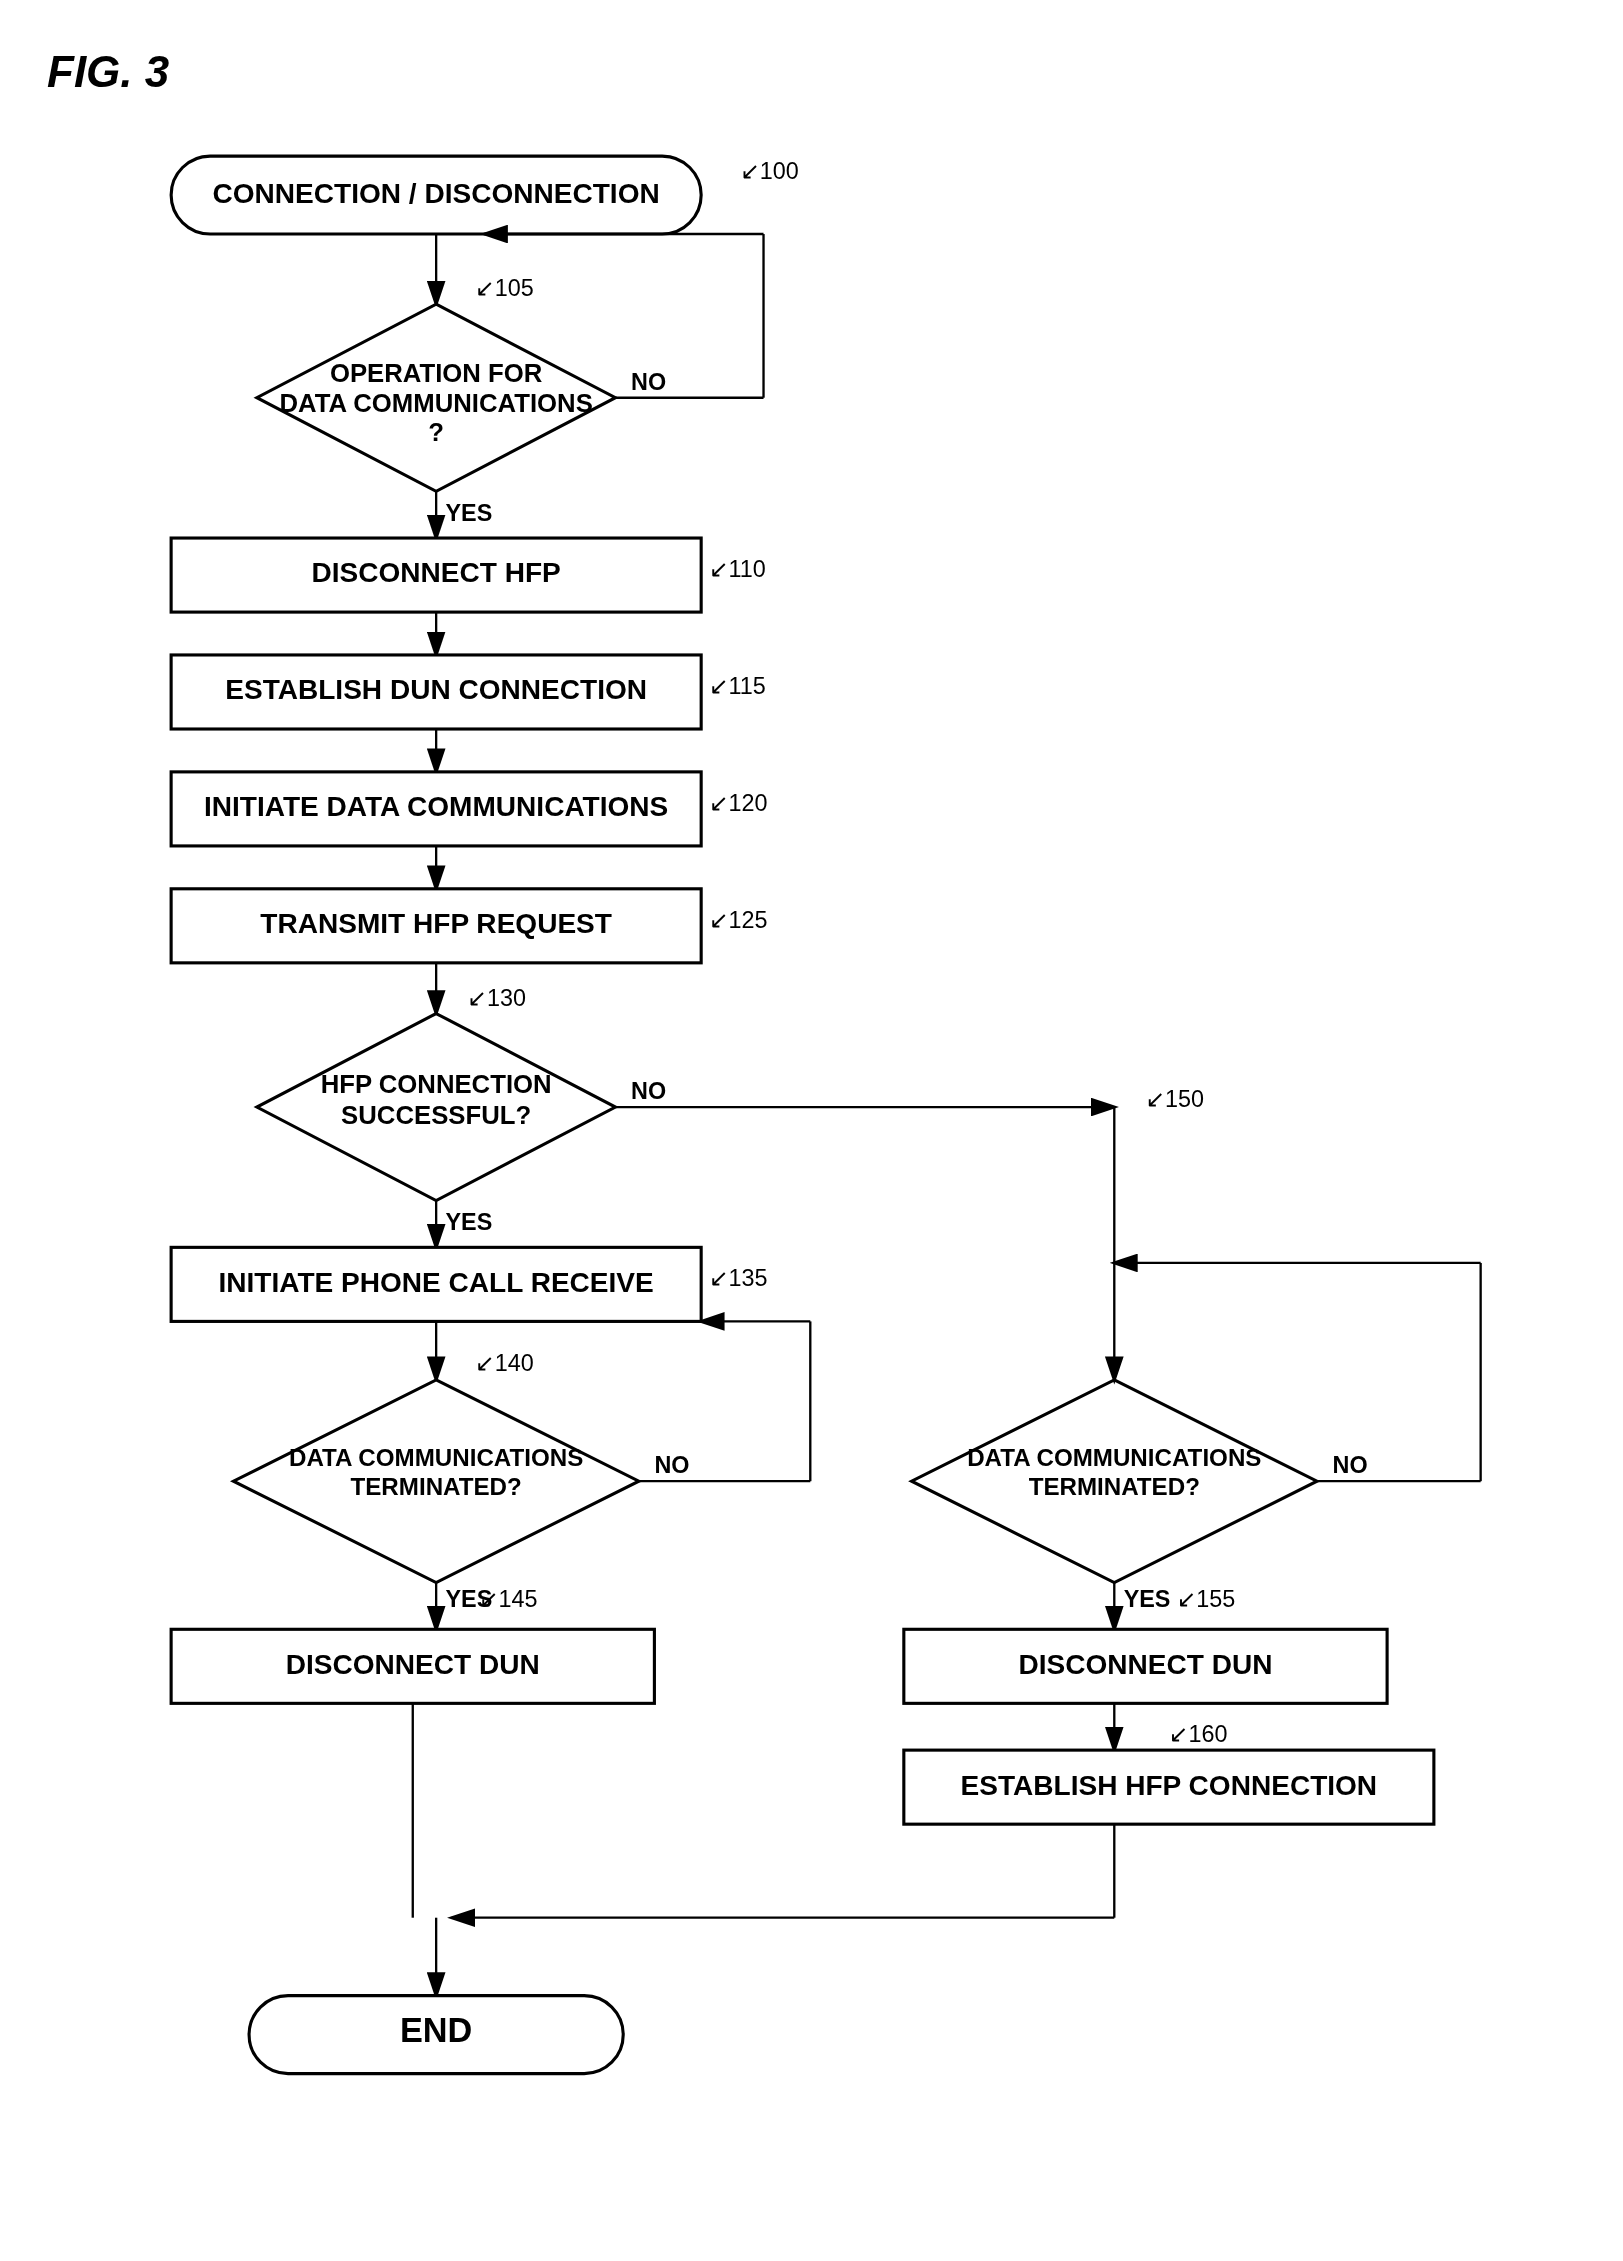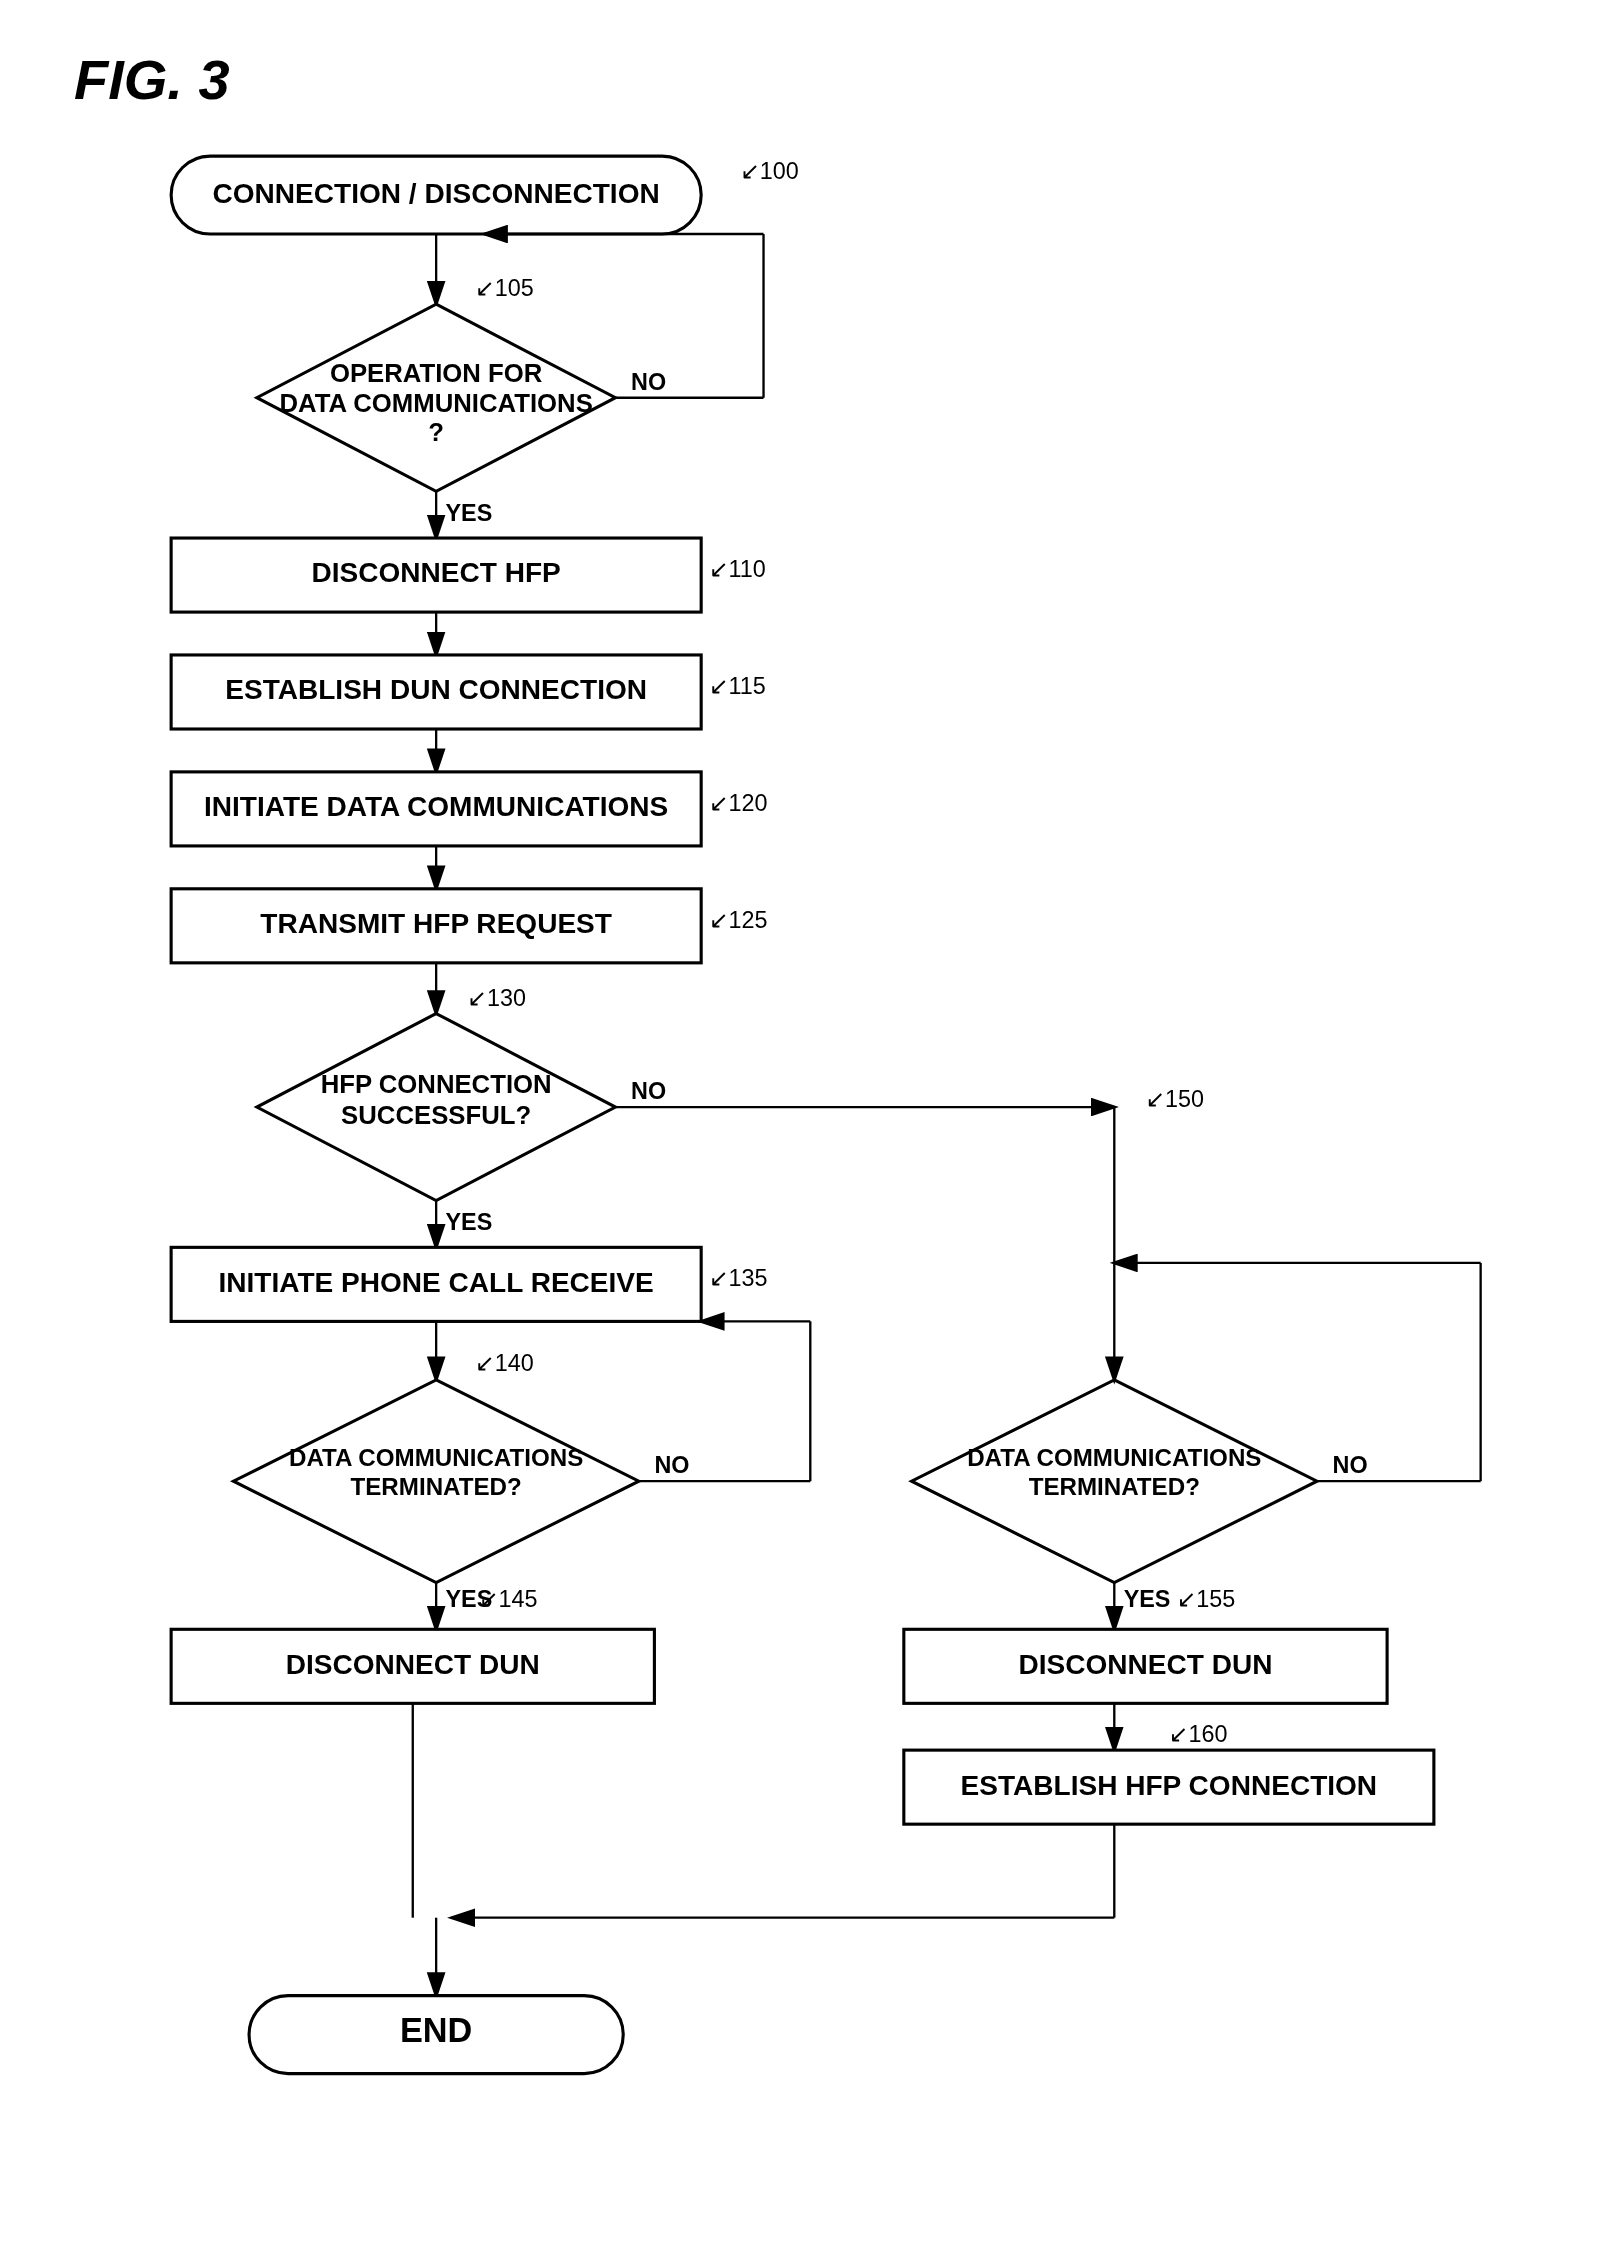--- a/index.html
+++ b/index.html
@@ -8,22 +8,22 @@
       font-family: Arial, sans-serif;
       width: 1623px;
       min-height: 2261px;
       position: relative;
       overflow: hidden;
     }
 
     .page-title {
       position: absolute;
       top: 47px;
-      left: 74px;
-      font-size: 56px;
+      left: 47px;
+      font-size: 44px;
       font-weight: 900;
       font-style: italic;
       color: #000;
     }
 
     .flowchart {
       position: absolute;
       top: 140px;
       left: 62px;
       width: 1497px;

